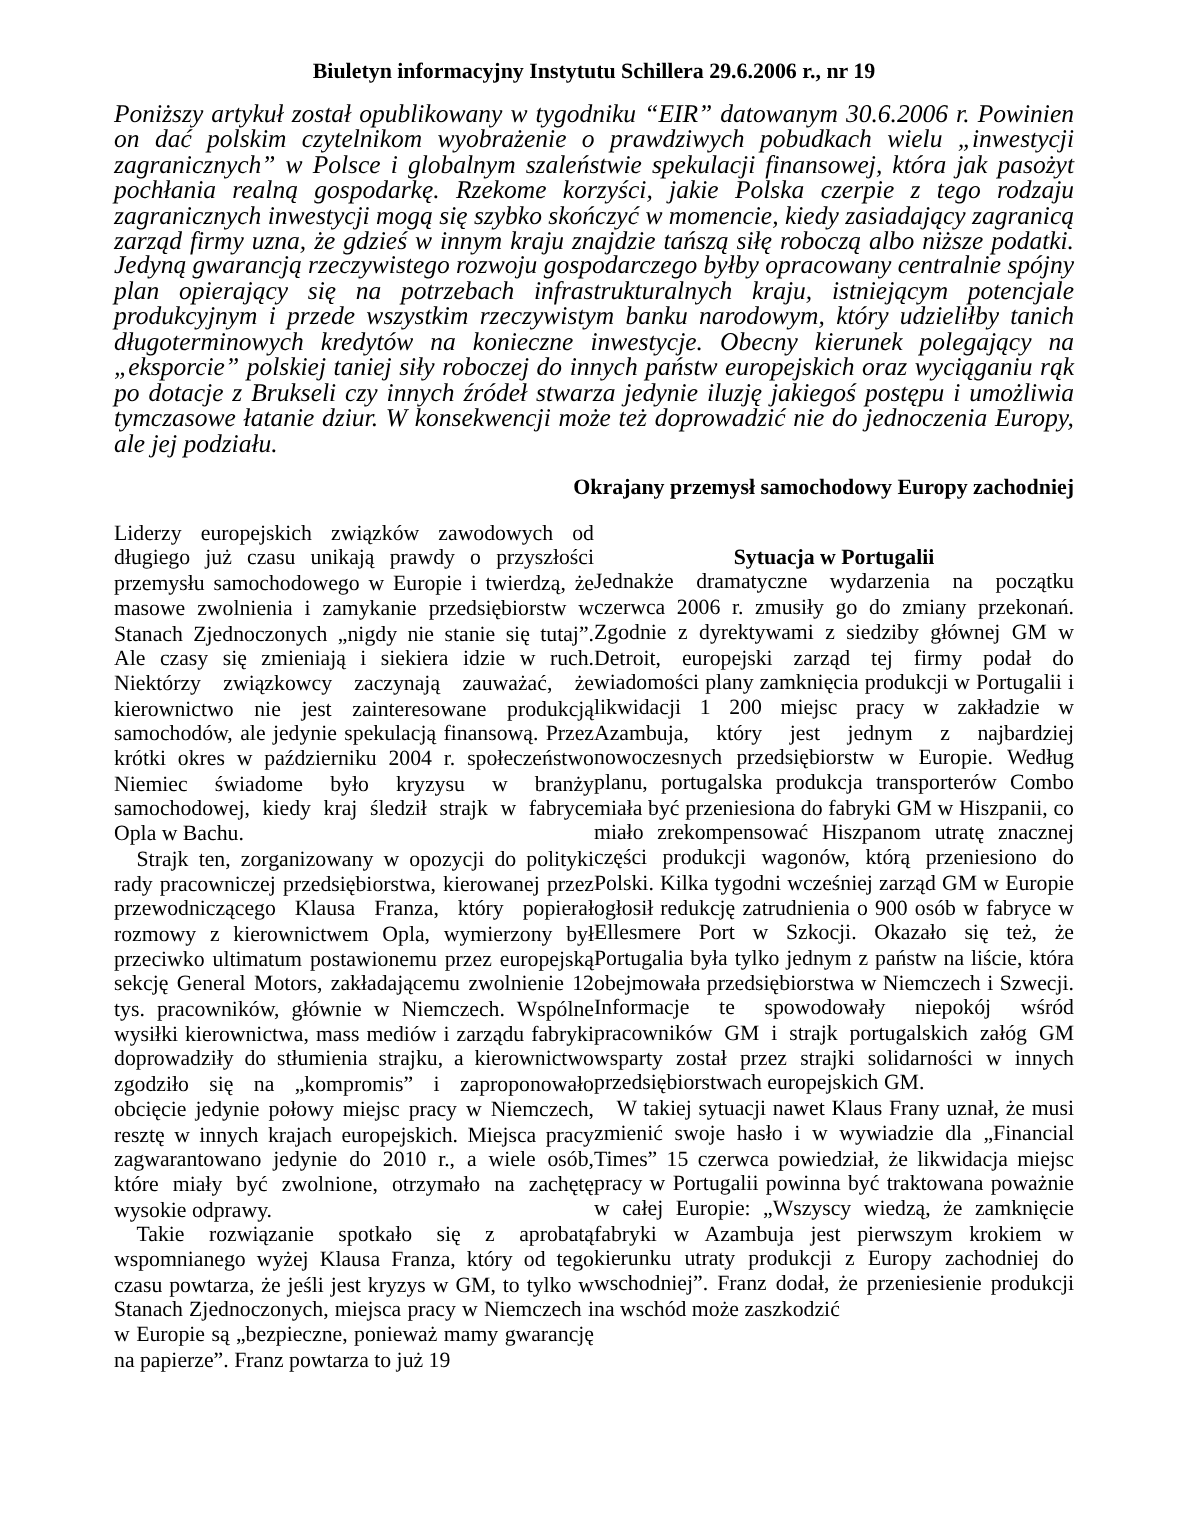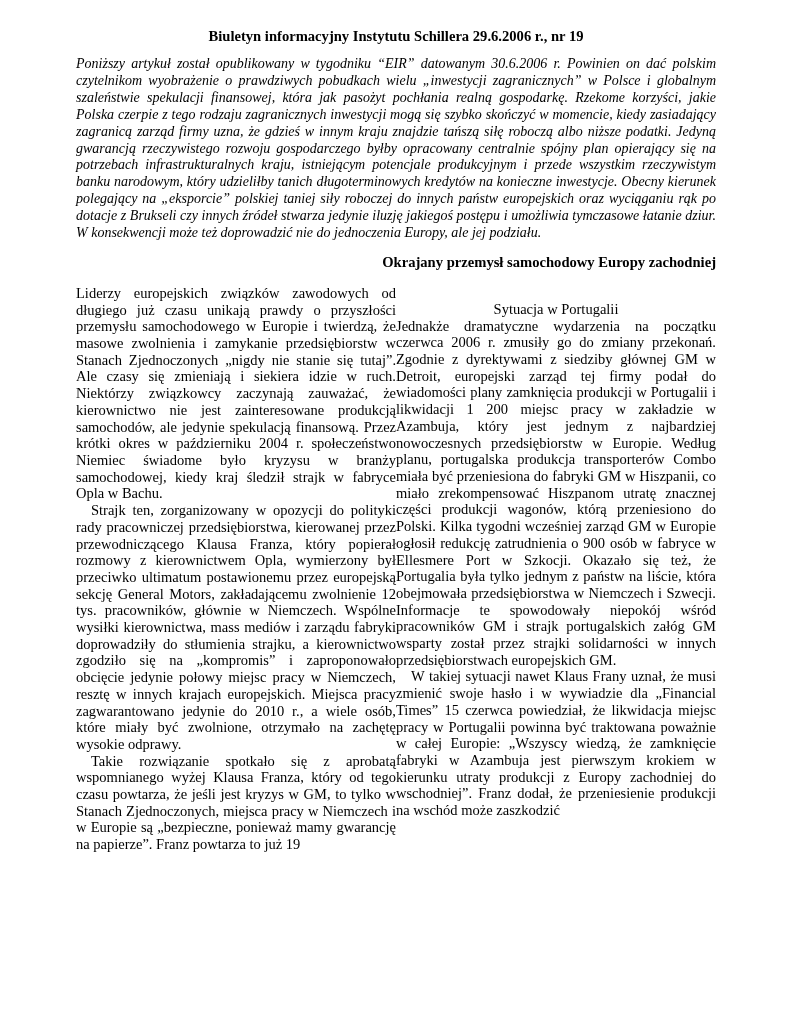--- a/index.html
+++ b/index.html
@@ -6,34 +6,34 @@
   html, body { background: #ffffff; }
   body {
     width: 791px;
     height: 1024px;
     font-family: "Liberation Serif", serif;
     color: #000000;
   }
   .page {
     width: 791px;
     height: 1024px;
-    padding: 28px 75px 40px 76px;
+    padding: 40px 75px 40px 76px;
     overflow: hidden;
     background: #ffffff;
   }
   .doc-title {
     font-size: 14.6px;
     font-weight: bold;
     text-align: center;
     line-height: 17px;
     margin-bottom: 11px;
   }
   .intro {
     font-style: italic;
-    font-size: 14px;
+    font-size: 17px;
     line-height: 16.9px;
     text-align: justify;
     margin-bottom: 12px;
   }
   .section-heading {
     font-size: 14.6px;
     font-weight: bold;
     text-align: right;
     line-height: 17px;
     margin-bottom: 14px;
@@ -48,21 +48,21 @@
     line-height: 16.7px;
   }
   .col p {
     text-align: justify;
   }
   .col p.indent {
     text-indent: 15px;
   }
   .sub-heading {
     font-size: 14.5px;
-    font-weight: normal;
+    font-weight: bold;
     text-align: center;
     line-height: 16.7px;
     margin-top: 16px;
   }
 </style>
 </head>
 <body>
 
 <div class="page">
 

